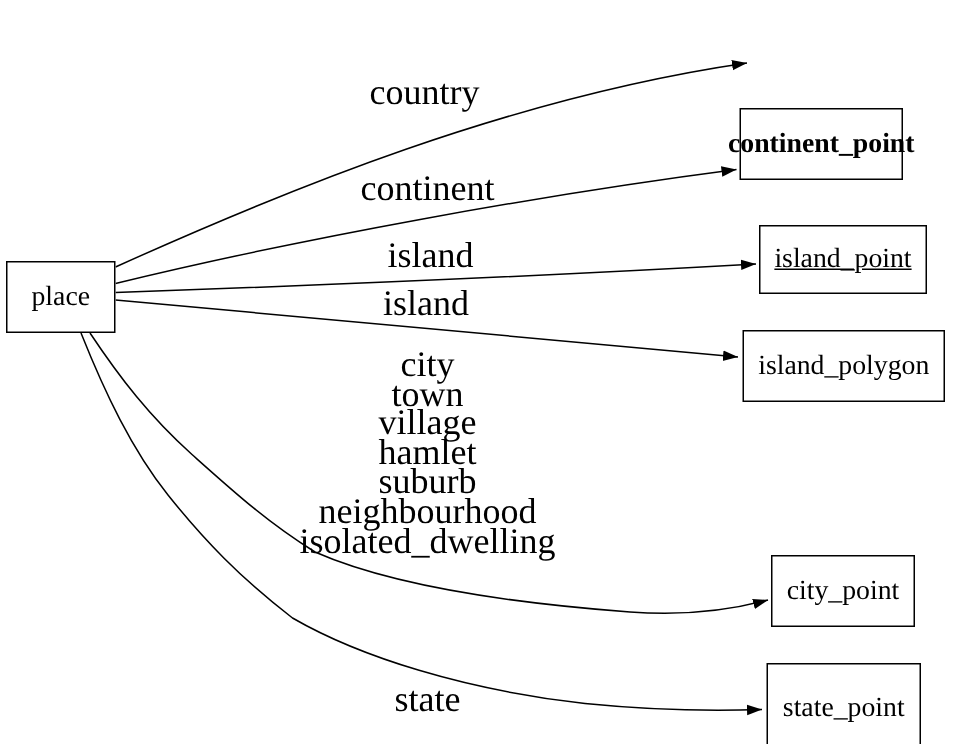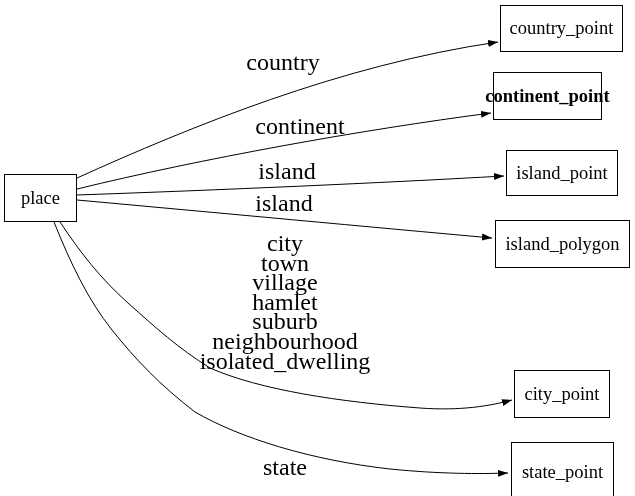--- a/index.html
+++ b/index.html
@@ -44,27 +44,27 @@
     transform: translate(-50%, -50%);
     font-size: 24px;
     line-height: 19.6px;
     text-align: center;
     white-space: pre-line;
   }
   
   #n-place           { left: 4px;   top: 174px; width: 73px;  height: 48px; }
   #n-country-point   { left: 500px; top: 5px;   width: 123px; height: 47px; }
   #n-continent-point { left: 493px; top: 72px;  width: 109px; height: 48px; font-weight: bold; }
-  #n-island-point    { left: 506px; top: 150px; width: 112px; height: 46px; }
+  #n-island-point    { left: 506px; top: 150px; width: 112px; height: 46px; text-decoration: underline; }
   #n-island-polygon  { left: 495px; top: 220px; width: 135px; height: 48px; }
   #n-city-point      { left: 514px; top: 370px; width: 96px;  height: 48px; }
   #n-state-point     { left: 511px; top: 442px; width: 103px; height: 60px; }
   
   #l-country        { left: 283px; top: 63px;  }
-  #l-continent      { left: 300px; top: 127px; }
+  #l-continent      { left: 285px; top: 127px; }
   #l-island-point   { left: 287px; top: 172px; }
   #l-island-polygon { left: 284px; top: 204px; }
   #l-city           { left: 285px; top: 303px; }
   #l-state          { left: 285px; top: 422px; margin-top: 46px; }
 </style>
 </head>
 <body>
 
 <div id="canvas">
 
@@ -77,23 +77,20 @@
     <path class="edge" d="M 77,178 C 190,127 340,65 498,42" marker-end="url(#arrowhead)"></path>
     <path class="edge" d="M 77,189 C 200,159 360,130 491,113" marker-end="url(#arrowhead)"></path>
     <path class="edge" d="M 77,195 C 220,190 380,183 504,176" marker-end="url(#arrowhead)"></path>
     <path class="edge" d="M 77,200 C 220,213 370,227 492,238" marker-end="url(#arrowhead)"></path>
     <path class="edge" d="M 60,222 C 80,252 100,278 128,303 C 156,328 178,348 210,368 C 260,390 340,402 420,408 C 460,411 490,406 512,400" marker-end="url(#arrowhead)"></path>
     <path class="edge" d="M 54,222 C 70,262 88,300 112,330 C 136,360 160,385 195,412 C 240,438 310,460 390,469 C 440,474 480,474 508,473" marker-end="url(#arrowhead)"></path>
   </svg>
 
   <div class="node" id="n-place">
     <span>place</span>
-  </div>
-  <div class="node" id="n-country-point">
-    <span>country_point</span>
   </div>
   <div class="node" id="n-continent-point">
     <span>continent_point</span>
   </div>
   <div class="node" id="n-island-point">
     <span>island_point</span>
   </div>
   <div class="node" id="n-island-polygon">
     <span>island_polygon</span>
   </div>

